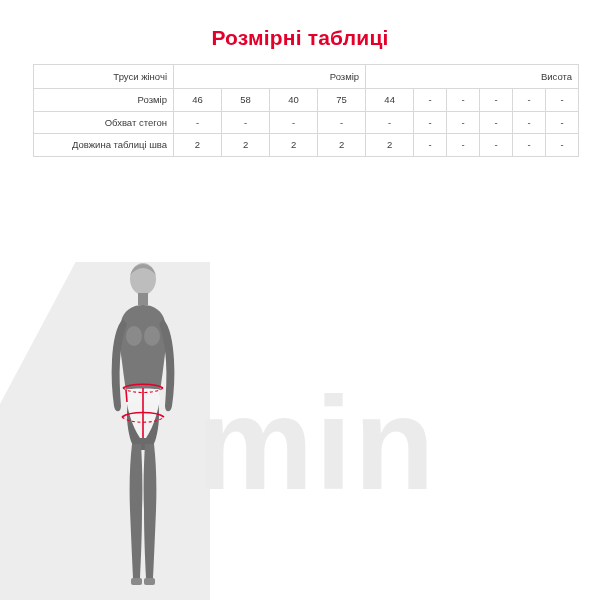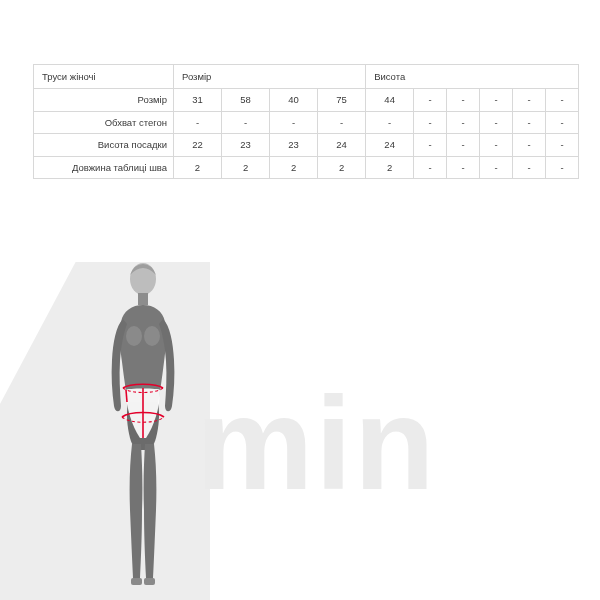--- a/index.html
+++ b/index.html
@@ -48,21 +48,21 @@
     white-space: nowrap;
   }
   table.size-table td.rowhead {
     text-align: right;
     width: 140px;
     white-space: normal;
     line-height: 1.22;
     padding-left: 8px;
   }
   table.size-table tr.header td {
-    text-align: left;
+    text-align: right;
     padding-left: 8px;
     height: 24px;
   }
   table.size-table tr.header td.brand { }
 
   
   .watermark {
     position: absolute;
     left: 196px;
     top: 378px;
@@ -105,33 +105,34 @@
     stroke-width: 1.1;
     stroke-dasharray: 3 2.5;
     fill: none;
   }
 </style>
 </head>
 <body>
 
 <div class="page">
 
+  <div class="title">Розмірні таблиці</div>
 
   <div class="table-wrap">
     <table class="size-table">
       <tbody>
         <tr class="header">
           <td class="rowhead">Труси жіночі</td>
           <td colspan="4" class="brand">Розмір</td>
           <td colspan="6">Висота</td>
         </tr>
 
         <tr>
           <td class="rowhead">Розмір</td>
-          <td>31</td>
+          <td>46</td>
           <td>58</td>
           <td>40</td>
           <td>75</td>
           <td>44</td>
           <td>-</td>
           <td>-</td>
           <td>-</td>
           <td>-</td>
           <td>-</td>
         </tr>
@@ -144,33 +145,20 @@
           <td>-</td>
           <td>-</td>
           <td>-</td>
           <td>-</td>
           <td>-</td>
           <td>-</td>
           <td>-</td>
           <td>-</td>
         </tr>
 
-        <tr>
-          <td class="rowhead">Висота посадки</td>
-          <td>22</td>
-          <td>23</td>
-          <td>23</td>
-          <td>24</td>
-          <td>24</td>
-          <td>-</td>
-          <td>-</td>
-          <td>-</td>
-          <td>-</td>
-          <td>-</td>
-        </tr>
 
         <tr>
           <td class="rowhead">Довжина таблиці шва</td>
           <td>2</td>
           <td>2</td>
           <td>2</td>
           <td>2</td>
           <td>2</td>
           <td>-</td>
           <td>-</td>

